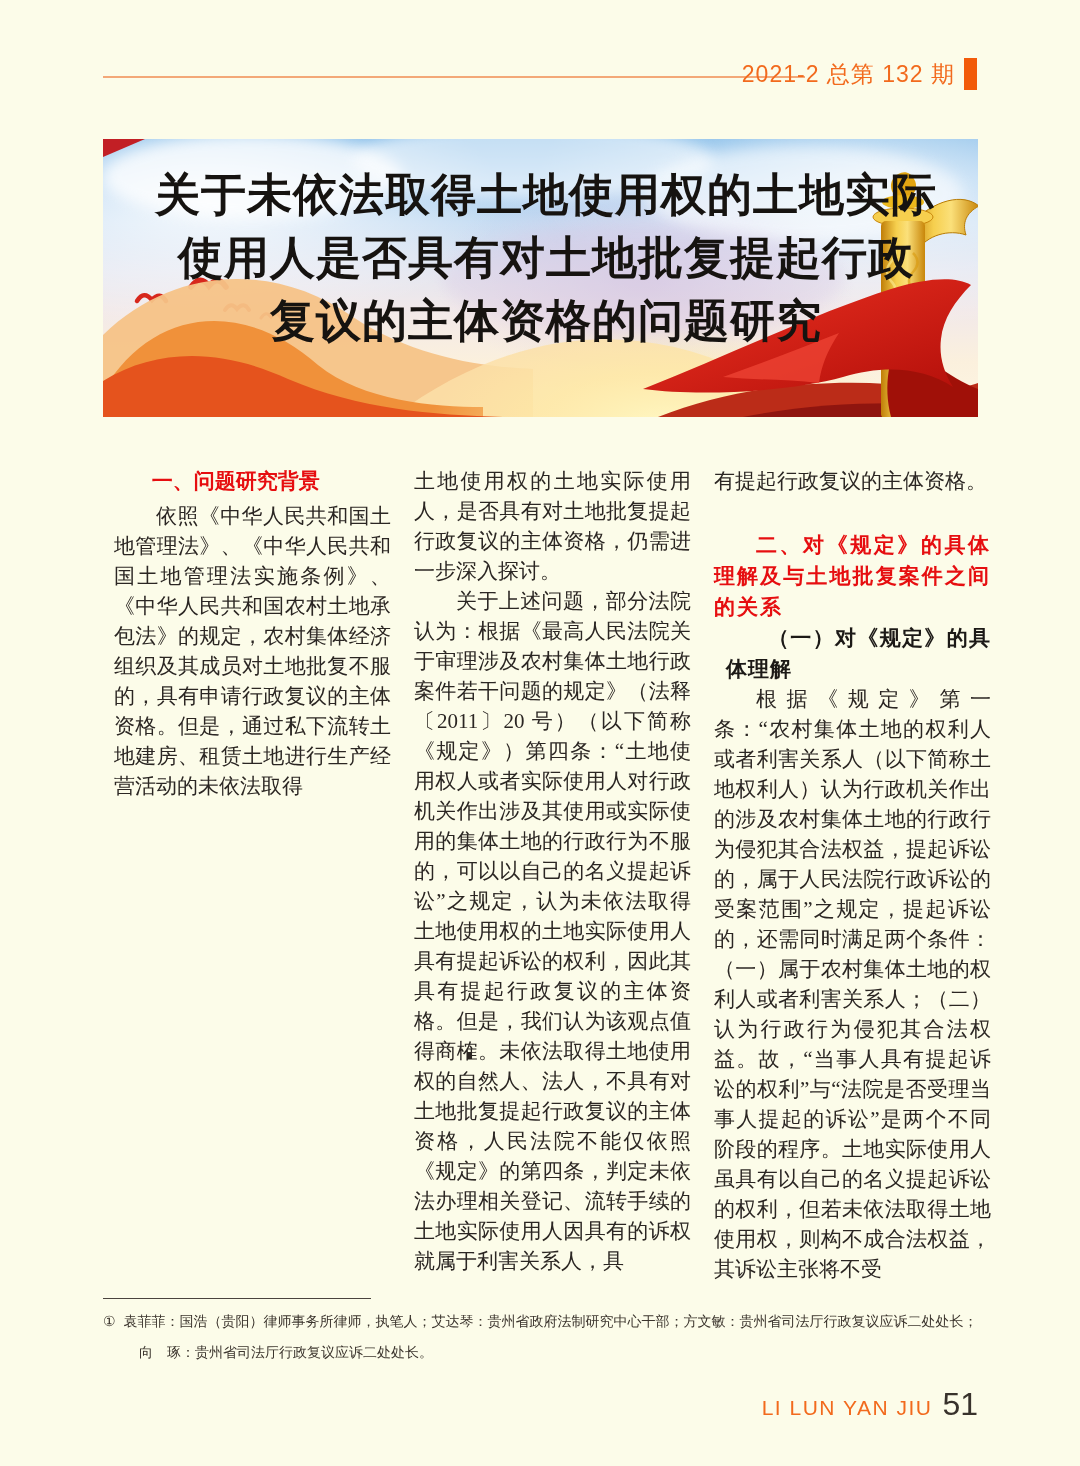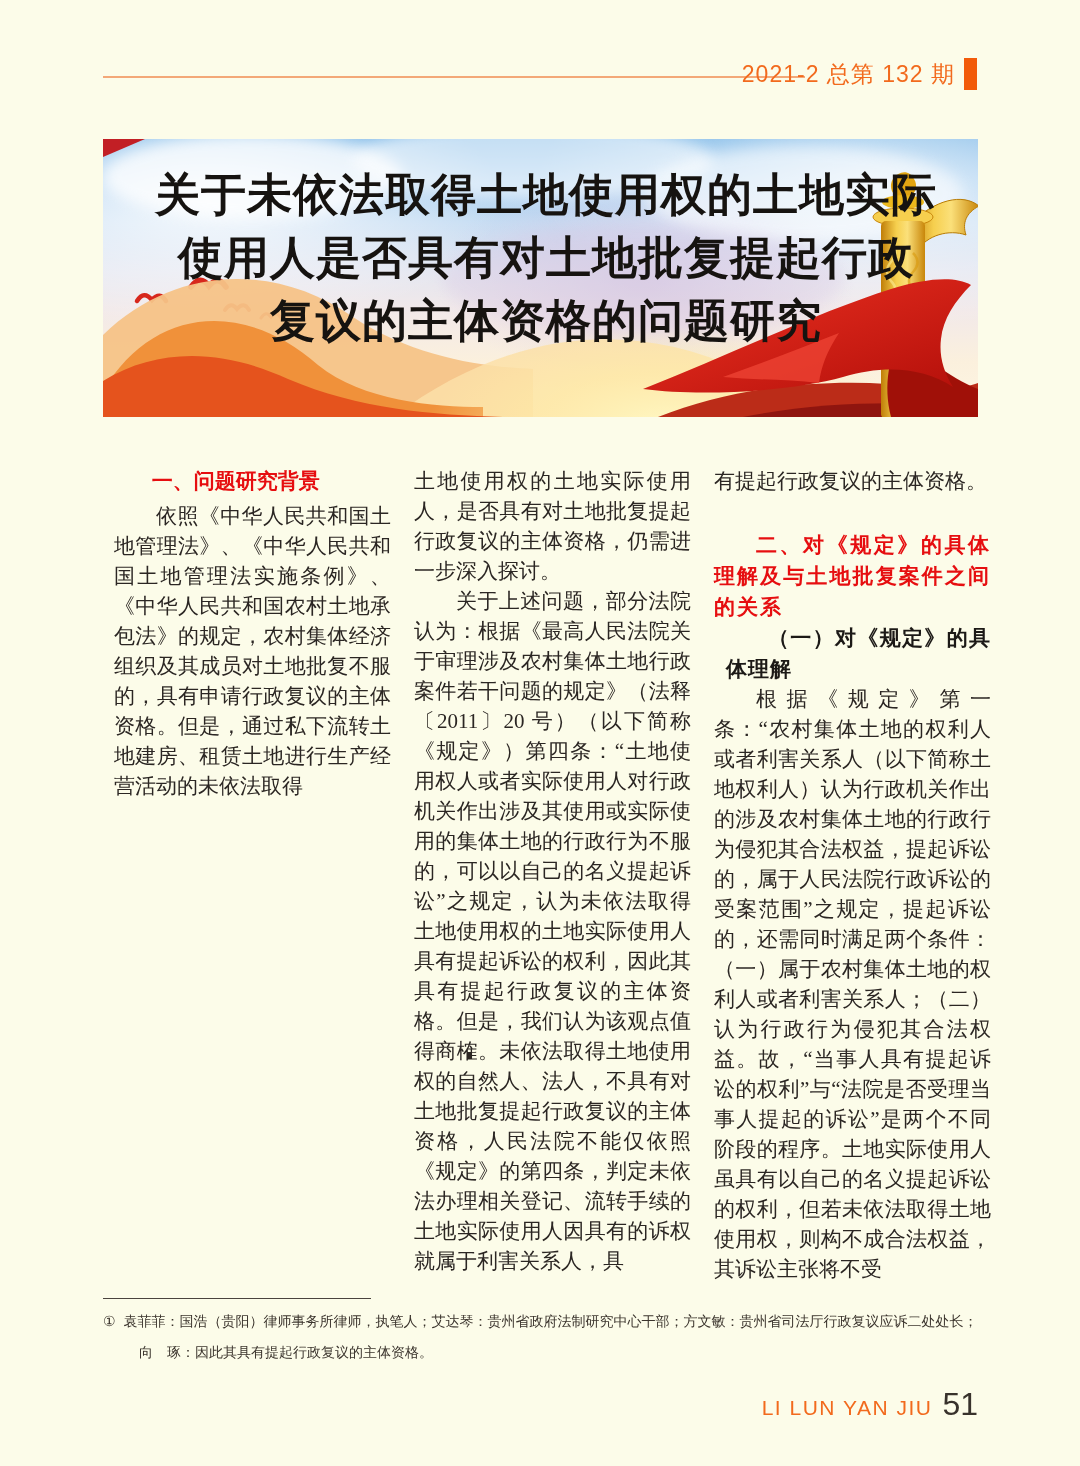--- a/index.html
+++ b/index.html
@@ -149,21 +149,21 @@
       <p class="cont">有提起行政复议的主体资格。</p>
       <div class="sec-head-2">二、对《规定》的具体理解及与土地批复案件之间的关系</div>
       <div class="sub-head">（一）对《规定》的具体理解</div>
       <p>根据《规定》第一条：“农村集体土地的权利人或者利害关系人（以下简称土地权利人）认为行政机关作出的涉及农村集体土地的行政行为侵犯其合法权益，提起诉讼的，属于人民法院行政诉讼的受案范围”之规定，提起诉讼的，还需同时满足两个条件：（一）属于农村集体土地的权利人或者利害关系人；（二）认为行政行为侵犯其合法权益。故，“当事人具有提起诉讼的权利”与“法院是否受理当事人提起的诉讼”是两个不同阶段的程序。土地实际使用人虽具有以自己的名义提起诉讼的权利，但若未依法取得土地使用权，则构不成合法权益，其诉讼主张将不受</p>
     </div>
   </div>
 
   <div class="footnote-rule"></div>
   <div class="footnote">
     <div><span class="fn-mark">①</span><span>袁菲菲：国浩（贵阳）律师事务所律师，执笔人；艾达琴：贵州省政府法制研究中心干部；方文敏：贵州省司法厅行政复议应诉二处处长；</span></div>
-    <div class="fn-line2">向　琢：因此其具有提起行政复议的主体资格。</div>
+    <div class="fn-line2">向　琢：贵州省司法厅行政复议应诉二处处长。</div>
   </div>
 
   <div class="footer">
     <span class="footer-journal">LI LUN YAN JIU</span>
     <span class="footer-page">51</span>
   </div>
 
 </div>
 
 </body></html>

